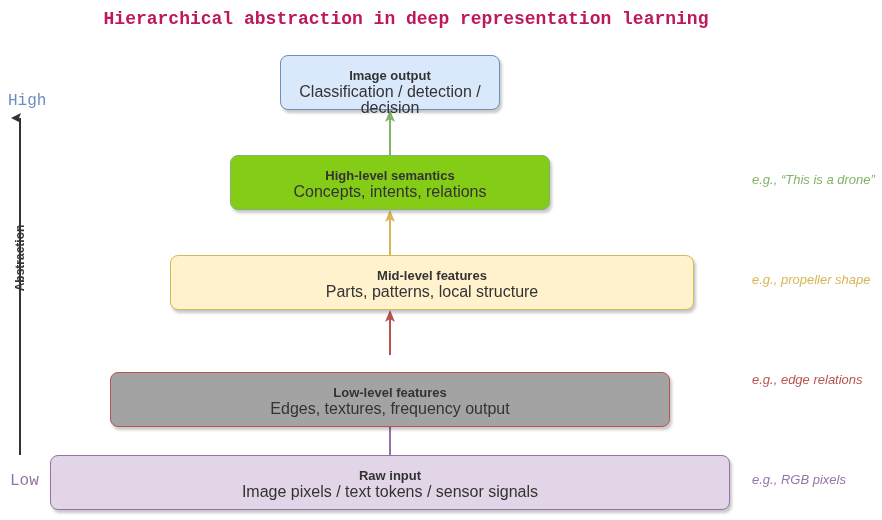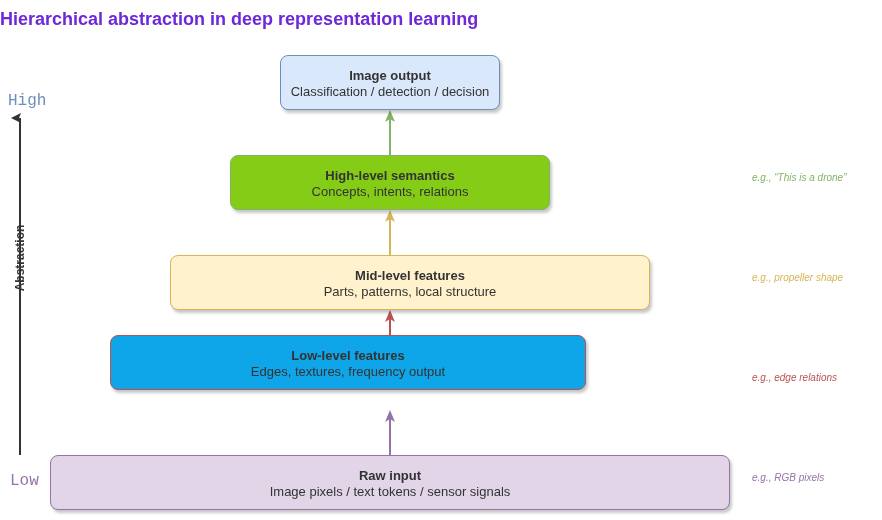--- a/index.html
+++ b/index.html
@@ -1,24 +1,24 @@
 <!DOCTYPE html>
 <html><head>
   <meta charset="utf-8">
   <style>
     html, body { margin: 0; padding: 0; background: #ffffff; }
     body { width: 882px; height: 520px; position: relative; overflow: hidden;
            font-family: "Liberation Sans", sans-serif; color: #333333; }
-    .title { position: absolute; left: 0; width: 812px; top: 9px; text-align: left;
-             font-size: 18px; font-weight: bold; color: #6d28d9; }
+    .title { position: absolute; left: 0; width: 812px; top: 9px; text-align: center;
+             font-size: 18px; font-weight: bold; color: #be185d; font-family: Liberation Mono, monospace; }
     .box { position: absolute; box-sizing: border-box; border-radius: 8px; border: 1px solid;
            text-align: center; box-shadow: 2px 3px 3px rgba(0,0,0,0.22); }
     .box .name { font-weight: bold; font-size: 13px; color: #333333; margin-top: 12px; line-height: 16px; }
-    .box .desc { font-size: 13px; color: #333333; line-height: 16px; }
-    .example { position: absolute; left: 752px; font-size: 10px; font-style: italic; }
+    .box .desc { font-size: 16px; color: #333333; line-height: 16px; }
+    .example { position: absolute; left: 752px; font-size: 13px; font-style: italic; }
     .axis-label { position: absolute; font-size: 16px; font-family: Liberation Mono, monospace; }
     .axis-title { position: absolute; left: 20px; top: 258px; transform: translate(-50%,-50%) rotate(-90deg);
                   font-size: 12px; font-weight: bold; color: #333333; white-space: nowrap; }
     svg.overlay { position: absolute; left: 0; top: 0; }
   </style>
 </head>
 <body>
 
 <div class="title">Hierarchical abstraction in deep representation learning</div>
 
@@ -46,25 +46,25 @@
 <div class="axis-title">Abstraction</div>
 
 <div class="box" style="left: 280px; top: 55px; width: 220px; height: 55px; background: rgb(218, 232, 252); border-color: rgb(108, 142, 191);">
   <div class="name">Image output</div>
   <div class="desc">Classification / detection / decision</div>
 </div>
 <div class="box" style="left: 230px; top: 155px; width: 320px; height: 55px; background: #84cc16; border-color: rgb(130, 179, 102);">
   <div class="name">High-level semantics</div>
   <div class="desc">Concepts, intents, relations</div>
 </div>
-<div class="box" style="left: 170px; top: 255px; width: 480px; height: 55px; background: rgb(255, 242, 204); border-color: rgb(214, 182, 86);">
+<div class="box" style="left: 170px; top: 255px; width: 524px; height: 55px; background: rgb(255, 242, 204); border-color: rgb(214, 182, 86);">
   <div class="name">Mid-level features</div>
   <div class="desc">Parts, patterns, local structure</div>
 </div>
-<div class="box" style="left: 110px; top: 335px; width: 476px; height: 55px; background: #0ea5e9; border-color: rgb(184, 84, 80);">
+<div class="box" style="left: 110px; top: 372px; width: 560px; height: 55px; background: #a3a3a3; border-color: rgb(184, 84, 80);">
   <div class="name">Low-level features</div>
   <div class="desc">Edges, textures, frequency output</div>
 </div>
 <div class="box" style="left: 50px; top: 455px; width: 680px; height: 55px; background: rgb(225, 213, 231); border-color: rgb(150, 115, 166);">
   <div class="name">Raw input</div>
   <div class="desc">Image pixels / text tokens / sensor signals</div>
 </div>
 
 <div class="example" style="top: 172px; color: rgb(130, 179, 102);">e.g., “This is a drone”</div>
 <div class="example" style="top: 272px; color: rgb(214, 182, 86);">e.g., propeller shape</div>

